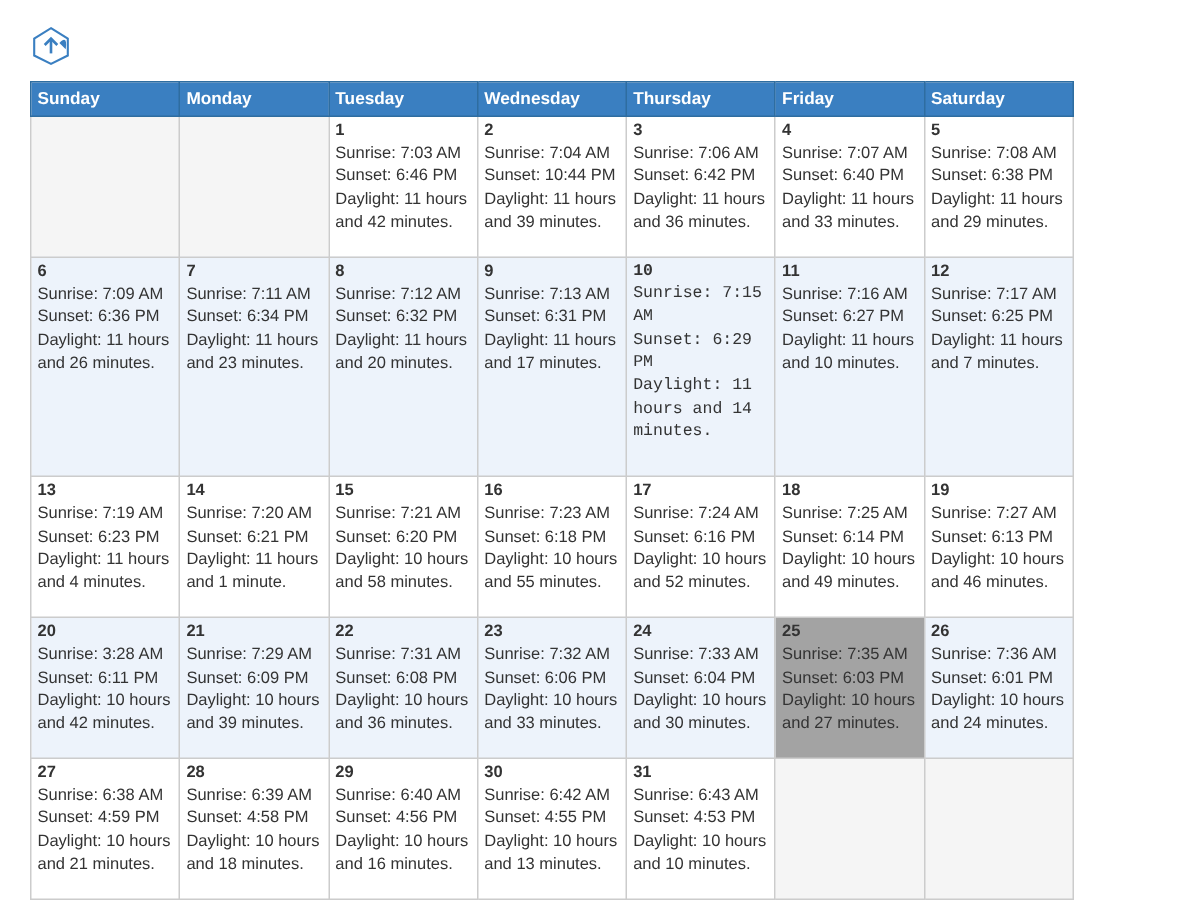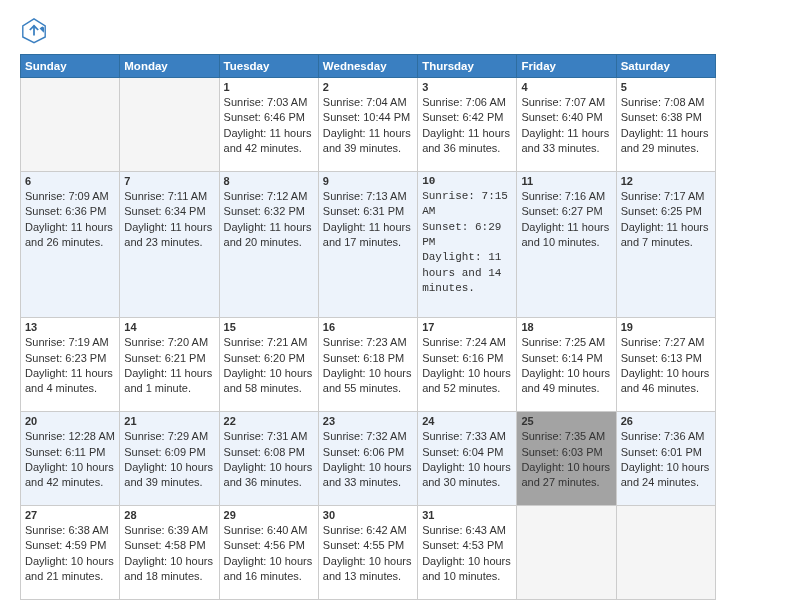--- a/index.html
+++ b/index.html
@@ -255,21 +255,21 @@
           <td style="background: rgb(255, 255, 255);">
             <div class="day-number">19</div>
             <div class="cell-text" style="white-space: pre-line;">Sunrise: 7:27 AM
 Sunset: 6:13 PM
 Daylight: 10 hours and 46 minutes.</div>
           </td>
         </tr>
         <tr>
           <td style="background: rgb(237, 243, 251);">
             <div class="day-number">20</div>
-            <div class="cell-text" style="white-space: pre-line;">Sunrise: 12:28 AM
+            <div class="cell-text" style="white-space: pre-line;">Sunrise: 3:28 AM
 Sunset: 6:11 PM
 Daylight: 10 hours and 42 minutes.</div>
           </td>
           <td style="background: rgb(237, 243, 251);">
             <div class="day-number">21</div>
             <div class="cell-text" style="white-space: pre-line;">Sunrise: 7:29 AM
 Sunset: 6:09 PM
 Daylight: 10 hours and 39 minutes.</div>
           </td>
           <td style="background: rgb(237, 243, 251);">

